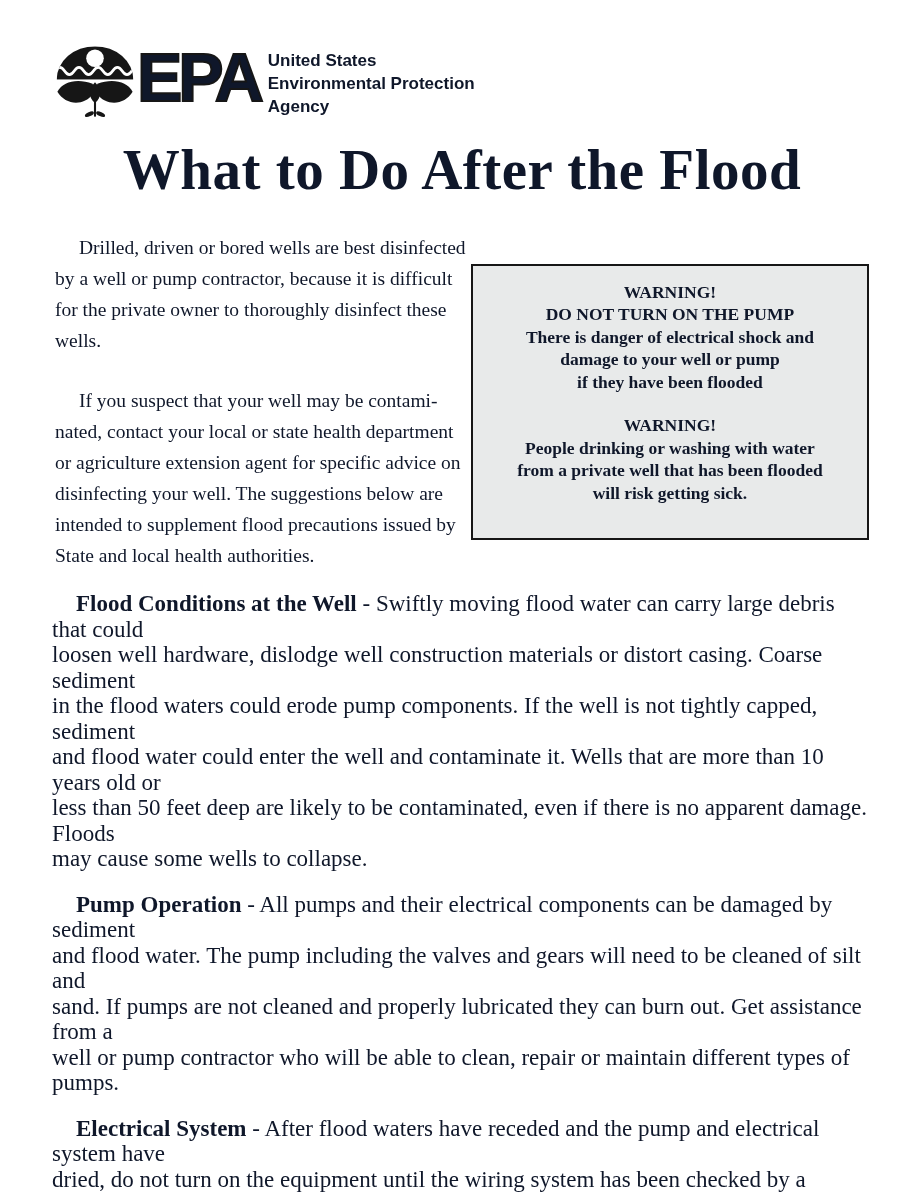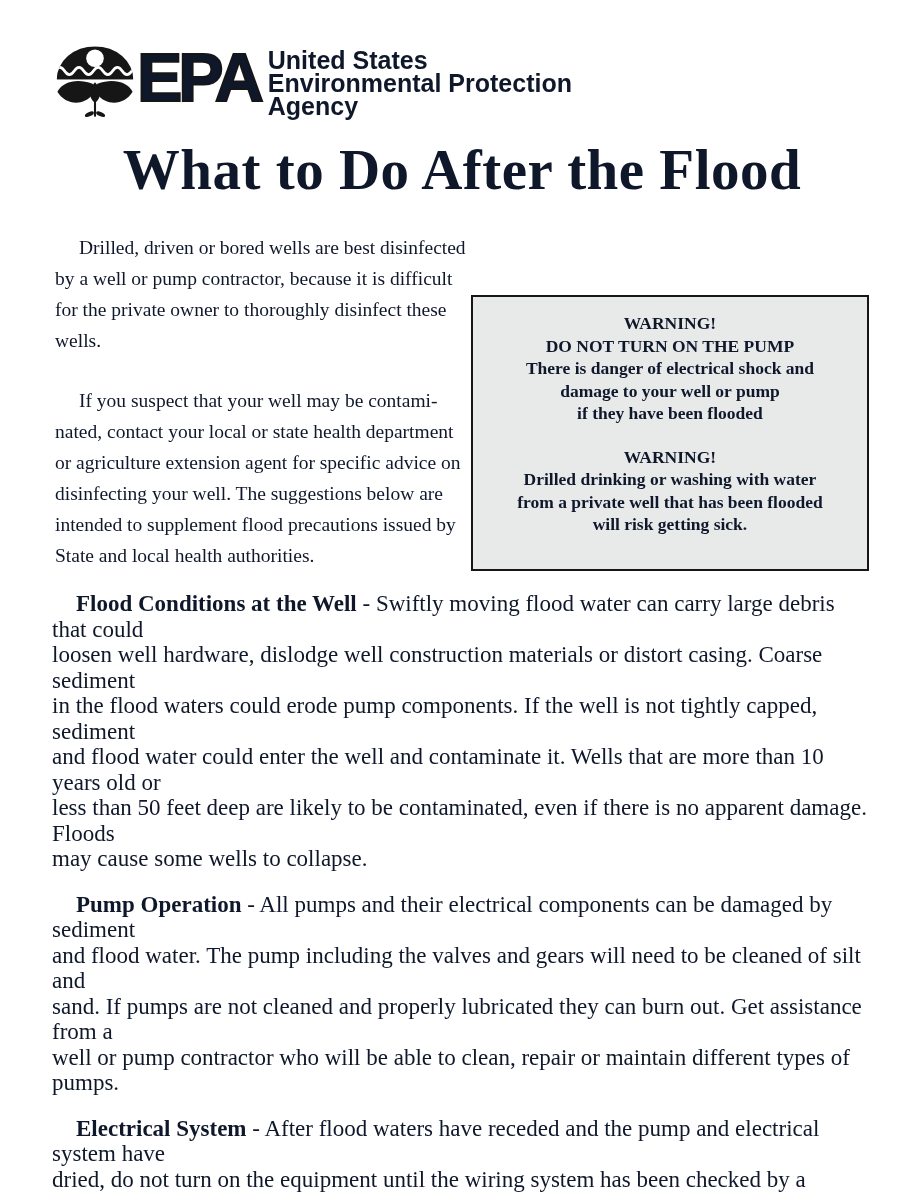--- a/index.html
+++ b/index.html
@@ -20,35 +20,35 @@
     font-family:"Liberation Sans", sans-serif;
     font-weight:700;
     font-size:68px;line-height:66px;
     letter-spacing:-4px;
     margin-left:2px;
     -webkit-text-stroke:2px #161616;
   }
   .logo-agency{
     font-family:"Liberation Sans", sans-serif;
     font-weight:700;
-    font-size:25px;line-height:23px;
+    font-size:17px;line-height:23px;
     white-space:pre-line;
     margin-left:8px;margin-top:5px;
   }
   
   h1.doc-title{
     margin:14px 0 0 0;
     font-weight:700;
     font-size:57px;line-height:64px;
     text-align:center;
     letter-spacing:0.5px;
   }
   
   .two-col{
-    display:flex;justify-content:space-between;align-items:flex-end;
+    display:flex;justify-content:space-between;align-items:center;
     margin:30px 55px 0 55px;
   }
   .intro{width:428px;font-size:19.5px;line-height:31px;}
   .intro p{margin:0;white-space:pre-line;text-indent:24px;}
   .intro p + p{margin-top:29px;}
   .warning-box{
     box-sizing:border-box;
     width:409px;min-height:276px;
     background:#e8eaea;
     border:2px solid #161616;
@@ -123,21 +123,21 @@
     <aside class="warning-box">
       <div class="warning">
         <div class="w-title">WARNING!</div>
         <div class="w-sub">DO NOT TURN ON THE PUMP</div>
         <div class="w-body">There is danger of electrical shock and
 damage to your well or pump
 if they have been flooded</div>
       </div>
       <div class="warning">
         <div class="w-title">WARNING!</div>
-        <div class="w-body">Drilled drinking or washing with water
+        <div class="w-body">People drinking or washing with water
 from a private well that has been flooded
 will risk getting sick.</div>
       </div>
     </aside>
   </section>
 
 
   <p class="body-para"><strong>Flood Conditions at the Well</strong><span> - Swiftly moving flood water can carry large debris that could
 loosen well hardware, dislodge well construction materials or distort casing. Coarse sediment
 in the flood waters could erode pump components. If the well is not tightly capped, sediment

